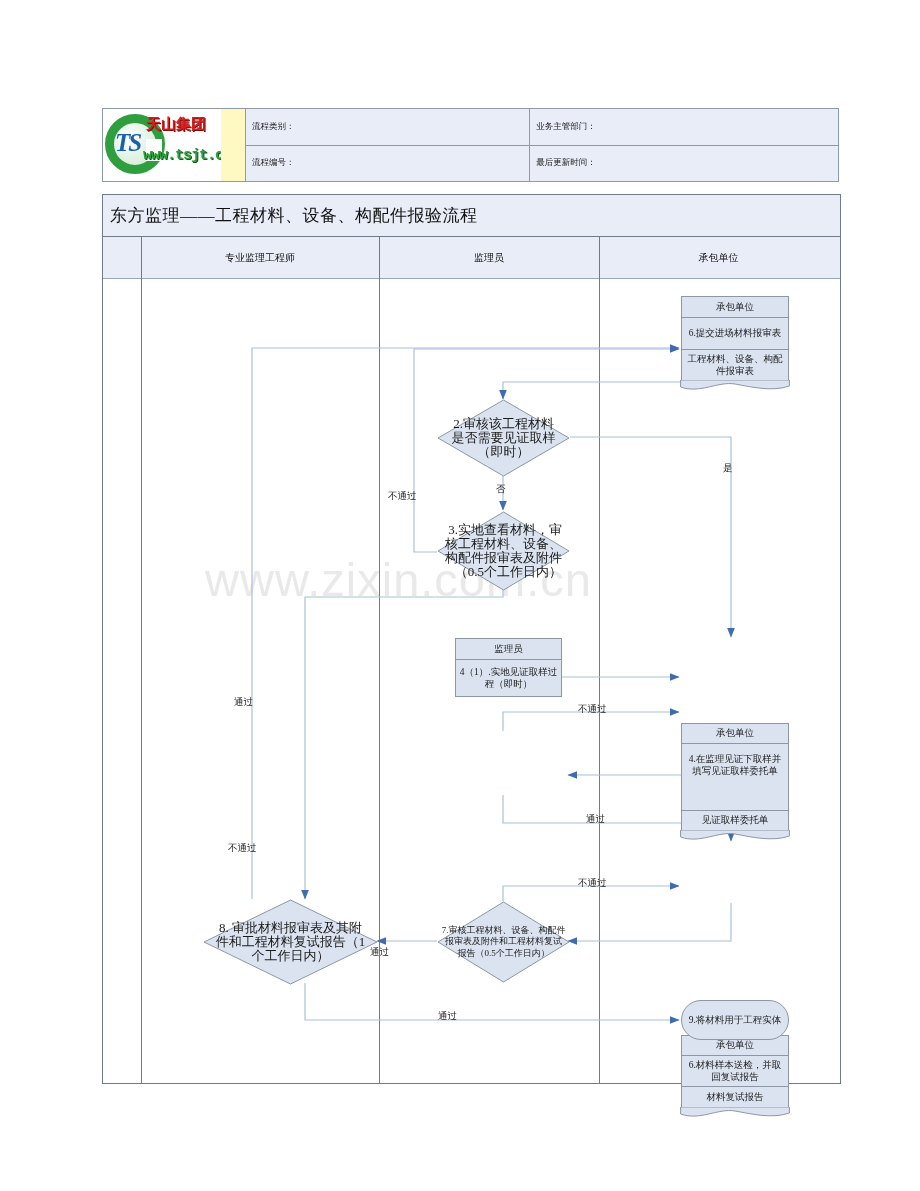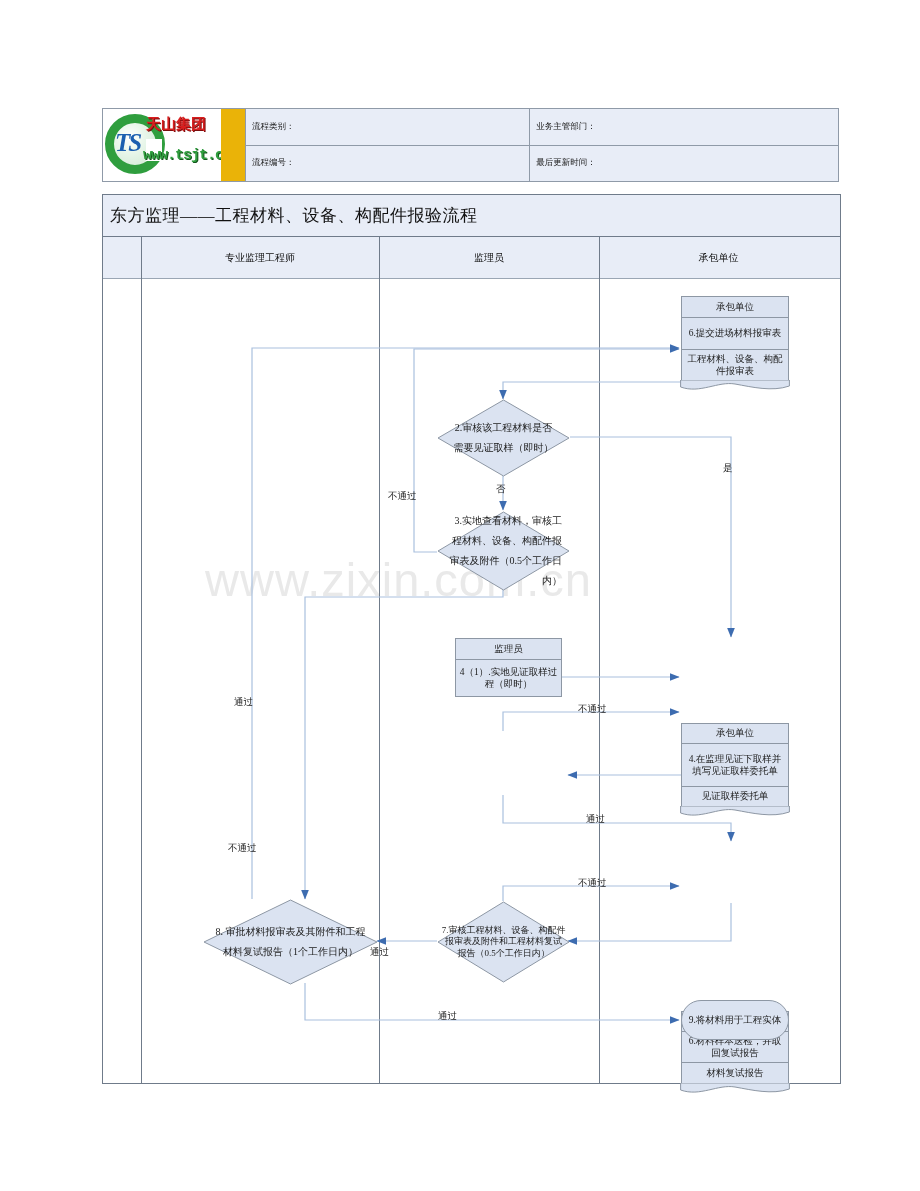--- a/index.html
+++ b/index.html
@@ -22,21 +22,21 @@
   .meta-table{
     position:absolute;left:102px;top:108px;width:737px;height:74px;
     border:1px solid #8f9aa8;border-collapse:collapse;background:#e8edf7;
     z-index:3;
   }
   .meta-table td{
     border:1px solid #8f9aa8;
     font-family:"Liberation Sans","DejaVu Sans",sans-serif;
     font-size:8.5px;color:#1a1a1a;padding:0 6px;vertical-align:middle;
   }
-  .logo-cell{width:118px;padding:16px !important;background:#eab308;position:relative;}
+  .logo-cell{width:118px;padding:16px !important;background:#fef9c3;position:relative;}
   .cell-a{width:290px;margin-top:47px;}
   .cell-b{width:316px;}
 
   .logo{position:absolute;left:0;top:0;width:118px;height:72px;overflow:hidden;background:#ffffff;}
   .logo-ring{
     position:absolute;left:2px;top:5px;width:60px;height:60px;border-radius:50%;
     border:9px solid #2f9e3e;
     box-sizing:border-box;
     background:radial-gradient(circle at 38% 35%,#ffffff 0%,#e8f6ea 40%,#cfe8d2 100%);
   }
@@ -104,21 +104,21 @@
   .docwrap{position:relative;}
   .doc-curve{
     position:absolute;left:-1px;bottom:-11px;width:calc(100% + 2px);height:12px;
   }
 
   .diamond{position:absolute;z-index:5;}
   .diamond svg{position:absolute;left:0;top:0;}
   .diamond .dtext{
     position:absolute;left:0;top:0;width:100%;height:100%;
     display:flex;align-items:center;justify-content:center;
-    text-align:center;font-size:10px;line-height:20px;color:#1a1a1a;
+    text-align:center;font-size:13px;line-height:14px;color:#1a1a1a;
     padding:0 14px;box-sizing:border-box;
   }
 
   .terminator{
     position:absolute;z-index:5;border:1px solid #8d97a4;background:#dbe3f1;
     border-radius:34px;display:flex;align-items:center;justify-content:center;
     text-align:center;font-size:9.5px;line-height:13px;color:#1a1a1a;
     box-sizing:border-box;
   }
 
@@ -242,21 +242,21 @@
     <div class="boxgrp">
       <div class="bx-head" style="height:21px;">监理员</div>
       <div class="bx-body" style="height:36px;">4（1）.实地见证取样过程（即时）</div>
     </div>
   </div>
 
   <div class="node docwrap" style="left:681px;top:638px;width:108px;">
     <div class="boxgrp">
       <div class="bx-head" style="height:20px;">承包单位</div>
       <div class="bx-body" style="height:42px;">4.在监理见证下取样并填写见证取样委托单</div>
-      <div class="bx-doc" style="height:20px;">见证取样委托单</div>
+      <div class="bx-doc" style="height:20px;margin-top:24px;">见证取样委托单</div>
     </div>
     <svg class="doc-curve" viewBox="0 0 110 12" preserveAspectRatio="none">
       <path d="M0.6,0 L0.6,7 C20,14 38,1 55,4 C72,7 92,12 109.4,6 L109.4,0 Z" fill="#dbe3f1" stroke="#8d97a4" stroke-width="1"></path>
     </svg>
   </div>
 
 
   <div class="node docwrap" style="left:681px;top:842px;width:108px;">
     <div class="boxgrp">
       <div class="bx-head" style="height:20px;">承包单位</div>

